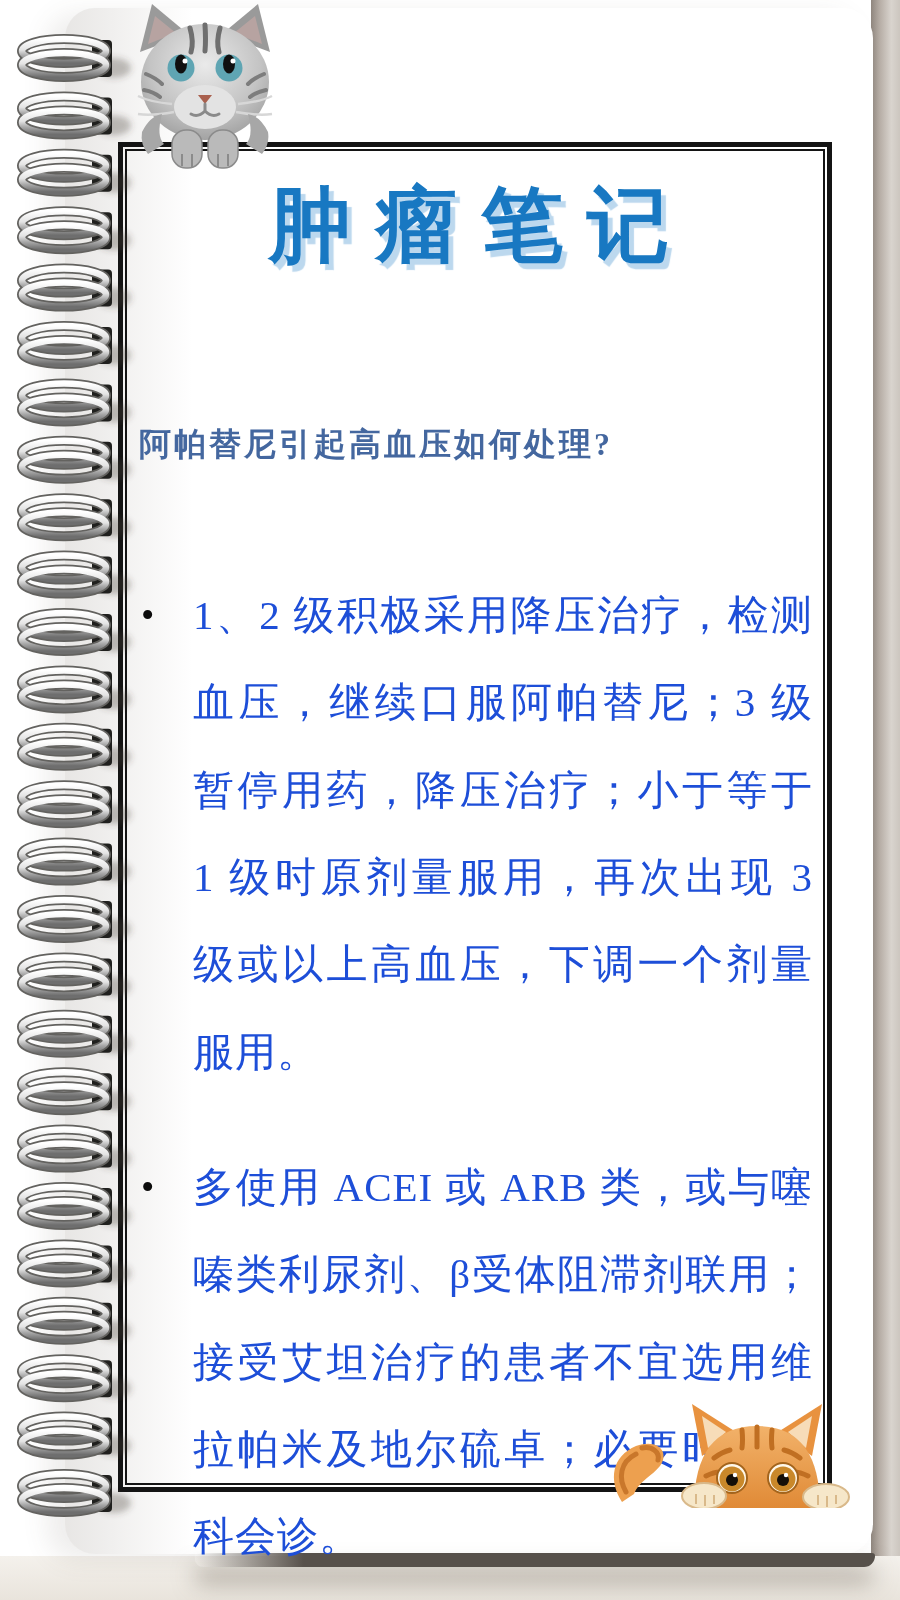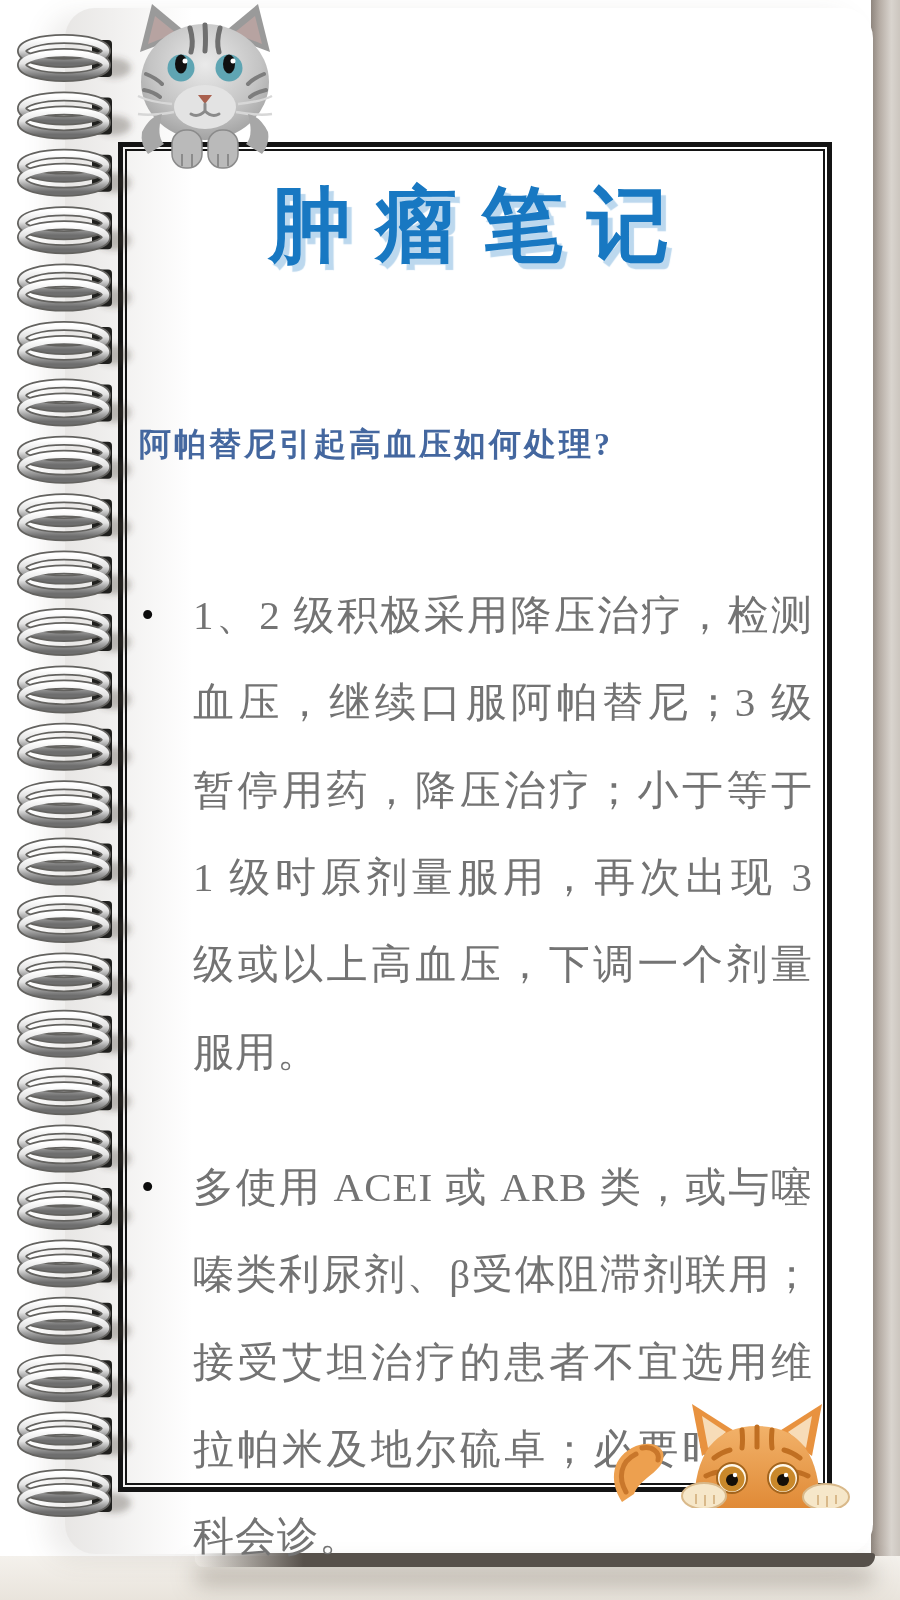--- a/index.html
+++ b/index.html
@@ -34,21 +34,21 @@
     text-shadow:5px 6px 1px #bcd8ee;}
 
   .heading{position:absolute;left:16px;top:276px;margin:0;font-weight:600;font-size:32px;
     letter-spacing:3px;color:#44679f;font-family:"Liberation Serif","DejaVu Serif",serif;}
 
   .notes{position:absolute;left:14px;top:425px;width:676px;margin:0;padding:0;list-style:none;}
   .notes li{position:relative;padding-left:56px;}
   .notes li.second{margin-top:48px;}
   .marker{position:absolute;left:4px;top:0;font-size:38px;line-height:87px;color:#0c0c0c;}
   .btext{display:block;width:620px;font-size:41px;line-height:2.13;letter-spacing:1px;
-    text-align:justify;color:#737373;}
+    text-align:justify;color:#1d4ed8;}
 
   .cat-top{position:absolute;left:102px;top:0;width:205px;height:170px;z-index:6;}
   .cat-bottom{position:absolute;left:606px;top:1396px;width:245px;height:112px;z-index:6;}
   .spiral{position:absolute;left:14px;top:34px;width:125px;height:1550px;z-index:7;}
 </style>
 </head>
 <body>
 
 <div class="stage">
 

